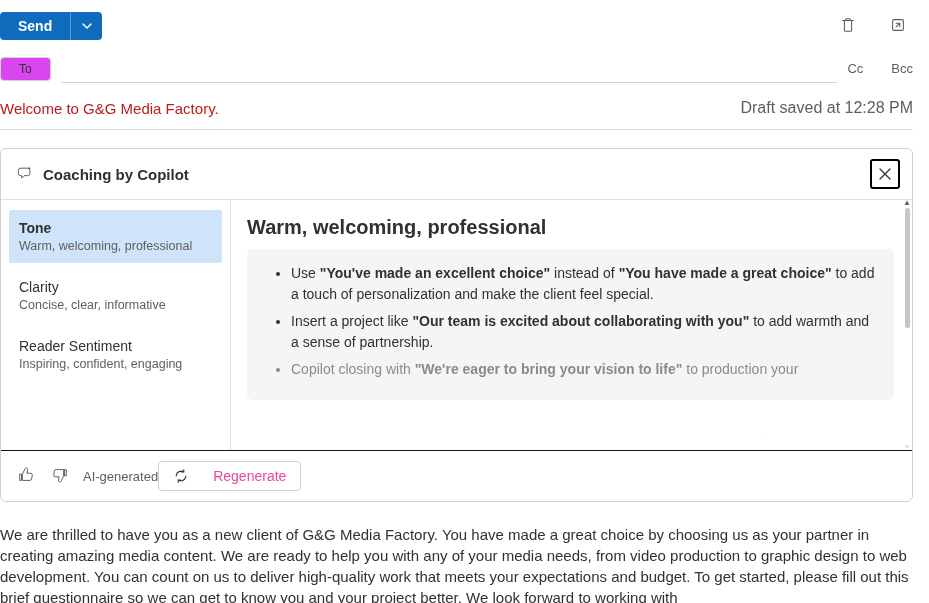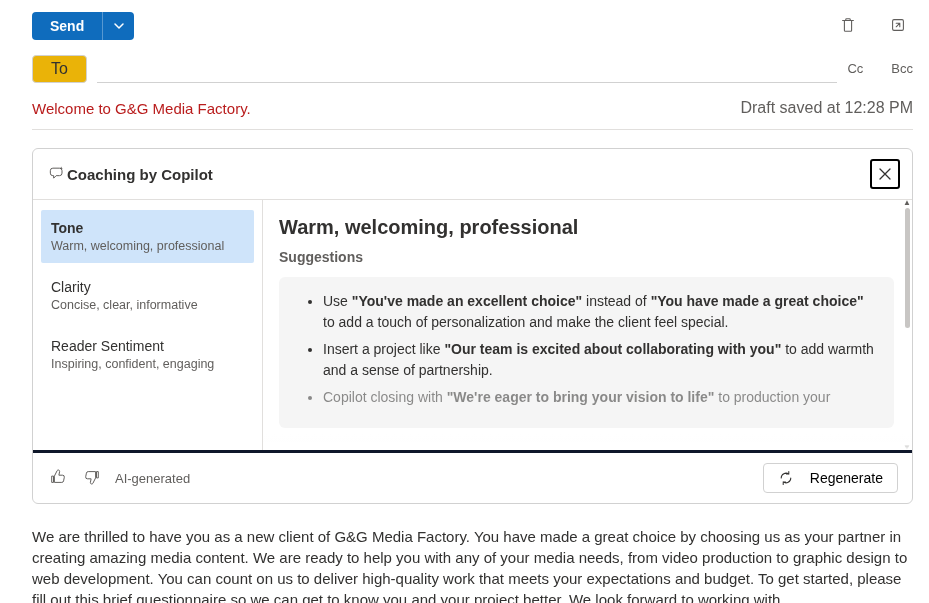--- a/index.html
+++ b/index.html
@@ -10,21 +10,21 @@
       background: #fff;
       width: 929px;
       height: 603px;
       overflow: hidden;
       position: relative;
     }
     .scroll-container {
       width: 100%;
       height: 100%;
       overflow-y: scroll;
-      padding: 12px 16px 12px 32px;
+      padding: 12px 16px 12px 0;
     }
     .scroll-container::-webkit-scrollbar { width: 14px; background: #fff; }
     .scroll-container::-webkit-scrollbar-thumb { background: #c8c6c4; border-radius: 7px; border: 3px solid #fff; }
     .scroll-container::-webkit-scrollbar-track { background: #fff; }
 
     
     .topbar {
       display: flex;
       align-items: center;
       justify-content: space-between;
@@ -58,25 +58,25 @@
     .icon16 { width: 18px; height: 18px; }
 
     
     .to-row {
       display: flex;
       align-items: center;
       gap: 10px;
       margin-top: 4px;
     }
     .to-btn {
-      background: #eab308;
+      background: #d946ef;
       border: 1px solid #d1d1d1;
       border-radius: 4px;
       padding: 4px 18px;
-      font-size: 16px;
+      font-size: 12px;
       color: #323130;
       cursor: pointer;
     }
     .to-input {
       flex: 1;
       border: none;
       border-bottom: 1px solid #d1d1d1;
       padding: 6px 0;
       font-size: 14px;
       outline: none;
@@ -102,21 +102,21 @@
       margin-top: 18px;
       overflow: hidden;
     }
     .coaching-header {
       display: flex;
       align-items: center;
       justify-content: space-between;
       padding: 10px 12px 10px 14px;
       border-bottom: 1px solid #e1dfdd;
     }
-    .coaching-title-wrap { display: flex; align-items: center; }
+    .coaching-title-wrap { display: flex; align-items: center; gap: 8px; }
     .coaching-title { font-weight: 600; font-size: 15px; }
     .close-btn {
       border: 2px solid #000;
       border-radius: 3px;
       background: #fff;
       width: 30px;
       height: 30px;
       display: flex;
       align-items: center;
       justify-content: center;
@@ -174,38 +174,38 @@
     .content-inner-scrollbar {
       position: absolute; right: 2px; top: 8px; width: 5px; height: 120px;
       background: #c8c6c4; border-radius: 3px;
     }
     .scroll-arrow { position: absolute; right: 1px; font-size: 8px; color: #605e5c; }
     .scroll-arrow.up { top: -2px; }
     .scroll-arrow.down { bottom: -2px; }
 
     .coaching-footer {
       display: flex;
-      justify-content: space-between;
-      align-items: center;
-      border-top: 3px solid #0f172a;
+      justify-content: flex-start;
+      align-items: center;
+      border-top: 1px solid #0f172a;
       padding: 10px 14px;
     }
     .footer-left { display: flex; align-items: center; gap: 12px; }
     .thumb-btn { background: none; border: none; cursor: pointer; color: #605e5c; padding: 2px; }
     .ai-gen { font-size: 13px; color: #605e5c; }
     .regen-btn {
       background: #fff;
       border: 1px solid #d1d1d1;
       border-radius: 4px;
       padding: 6px 14px;
       font-size: 14px;
-      color: #000000;
-      display: flex;
-      align-items: center;
-      gap: 16px;
+      color: #ec4899;
+      display: flex;
+      align-items: center;
+      gap: 24px;
       cursor: pointer;
     }
 
     
     .email-body {
       margin-top: 22px;
       font-size: 15px;
       line-height: 1.4;
       color: #323130;
     }
@@ -283,21 +283,20 @@
           <div class="coaching-item-title">Reader Sentiment</div>
           <div class="coaching-item-sub">Inspiring, confident, engaging</div>
         </div>
       </div>
 
       <div class="coaching-content">
         <div class="content-inner-scrollbar"></div>
         <span class="scroll-arrow up">▲</span>
         <span class="scroll-arrow down">▼</span>
         <div class="content-title">Warm, welcoming, professional</div>
-        <div class="suggestions-label">Suggestions</div>
         <div class="suggestions-box">
           <ul>
             <li>
               <span>Use </span><span class="bold">"You've made an excellent choice"</span><span> instead of </span><span class="bold">"You have made a great choice"</span><span> to add a touch of personalization and make the client feel special.</span>
             </li>
             <li>
               <span>Insert a project like </span><span class="bold">"Our team is excited about collaborating with you"</span><span> to add warmth and a sense of partnership.</span>
             </li>
             <li style="opacity:0.55;">
               <span>Copilot closing with </span><span class="bold">"We're eager to bring your vision to life"</span><span> to production your</span>

